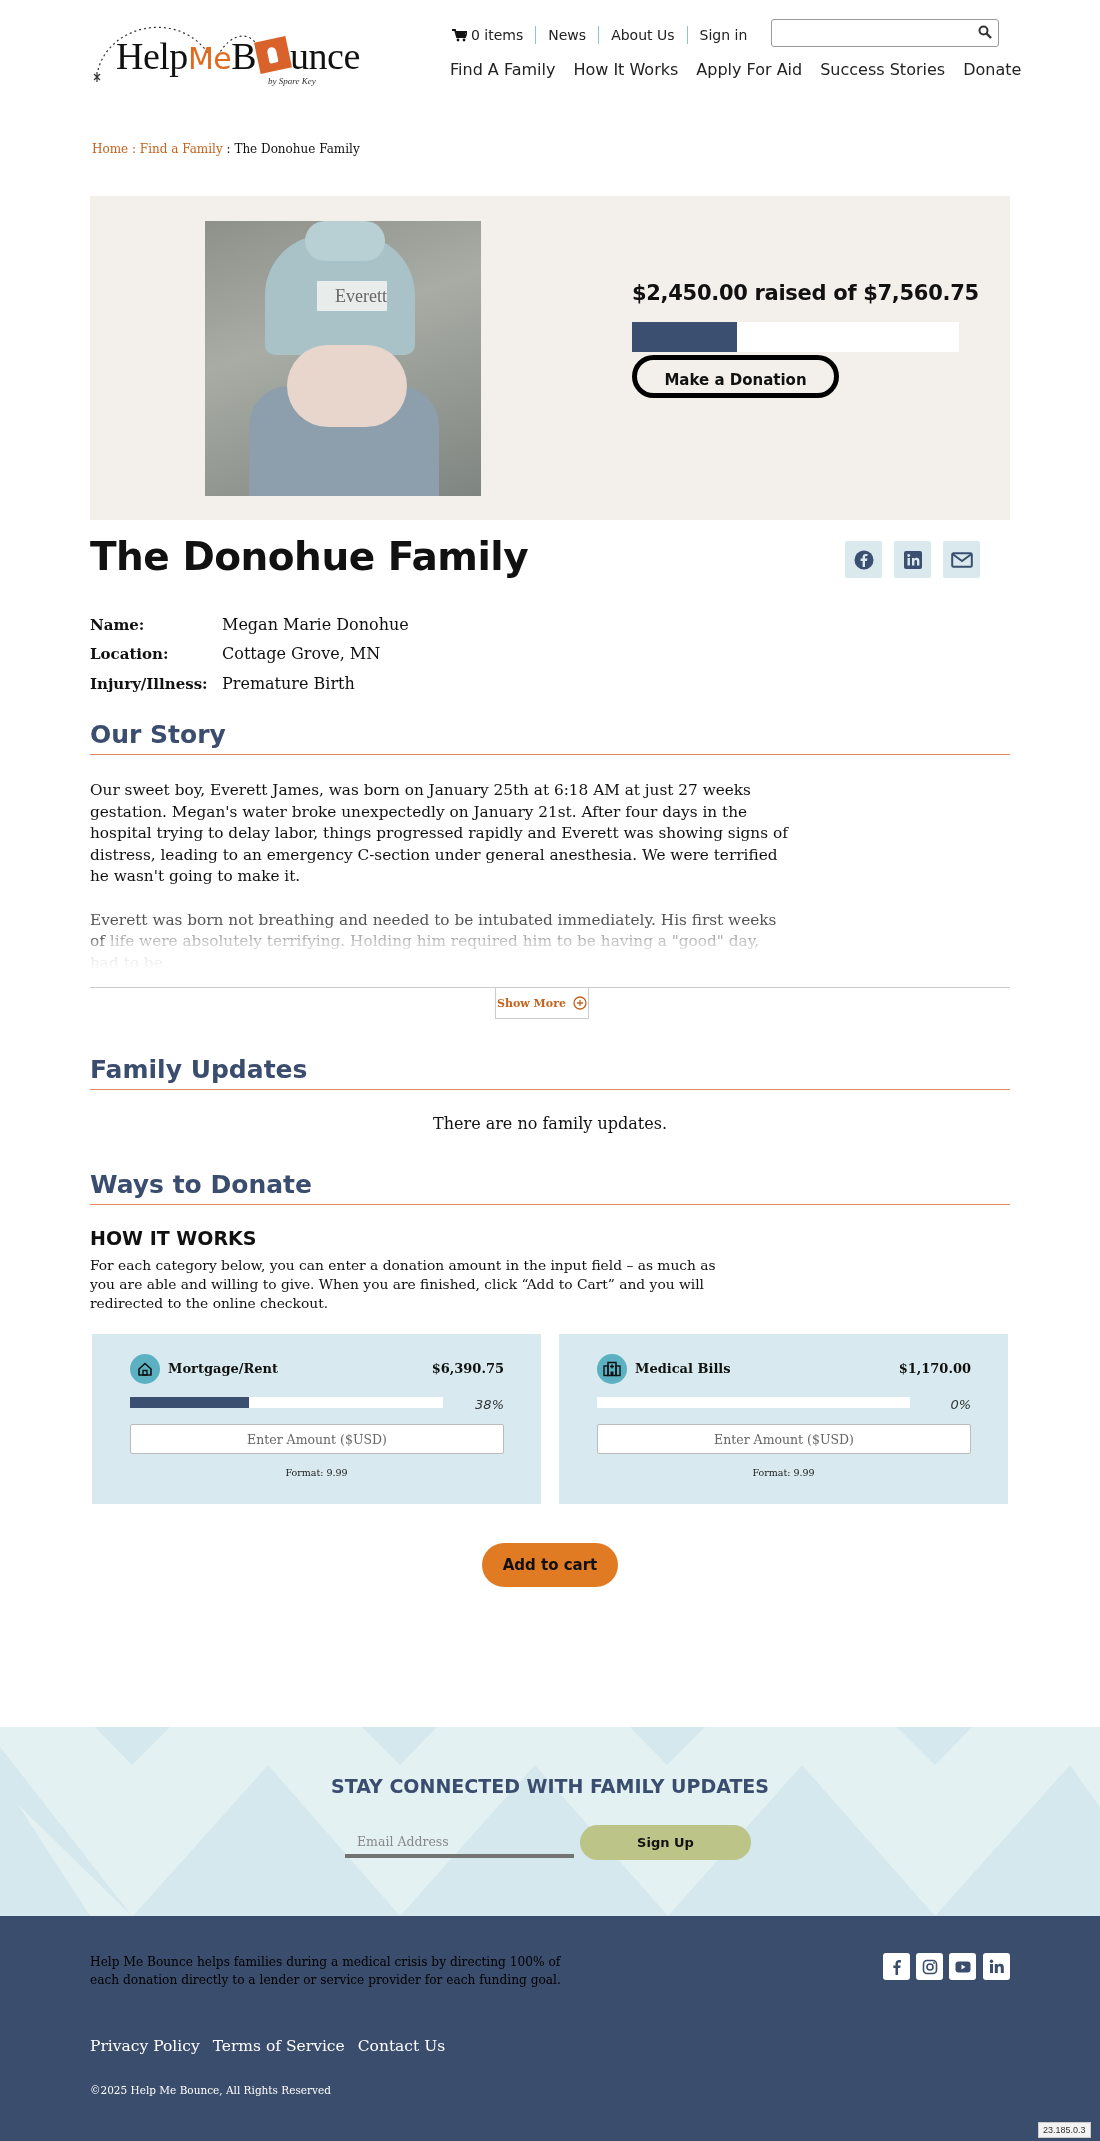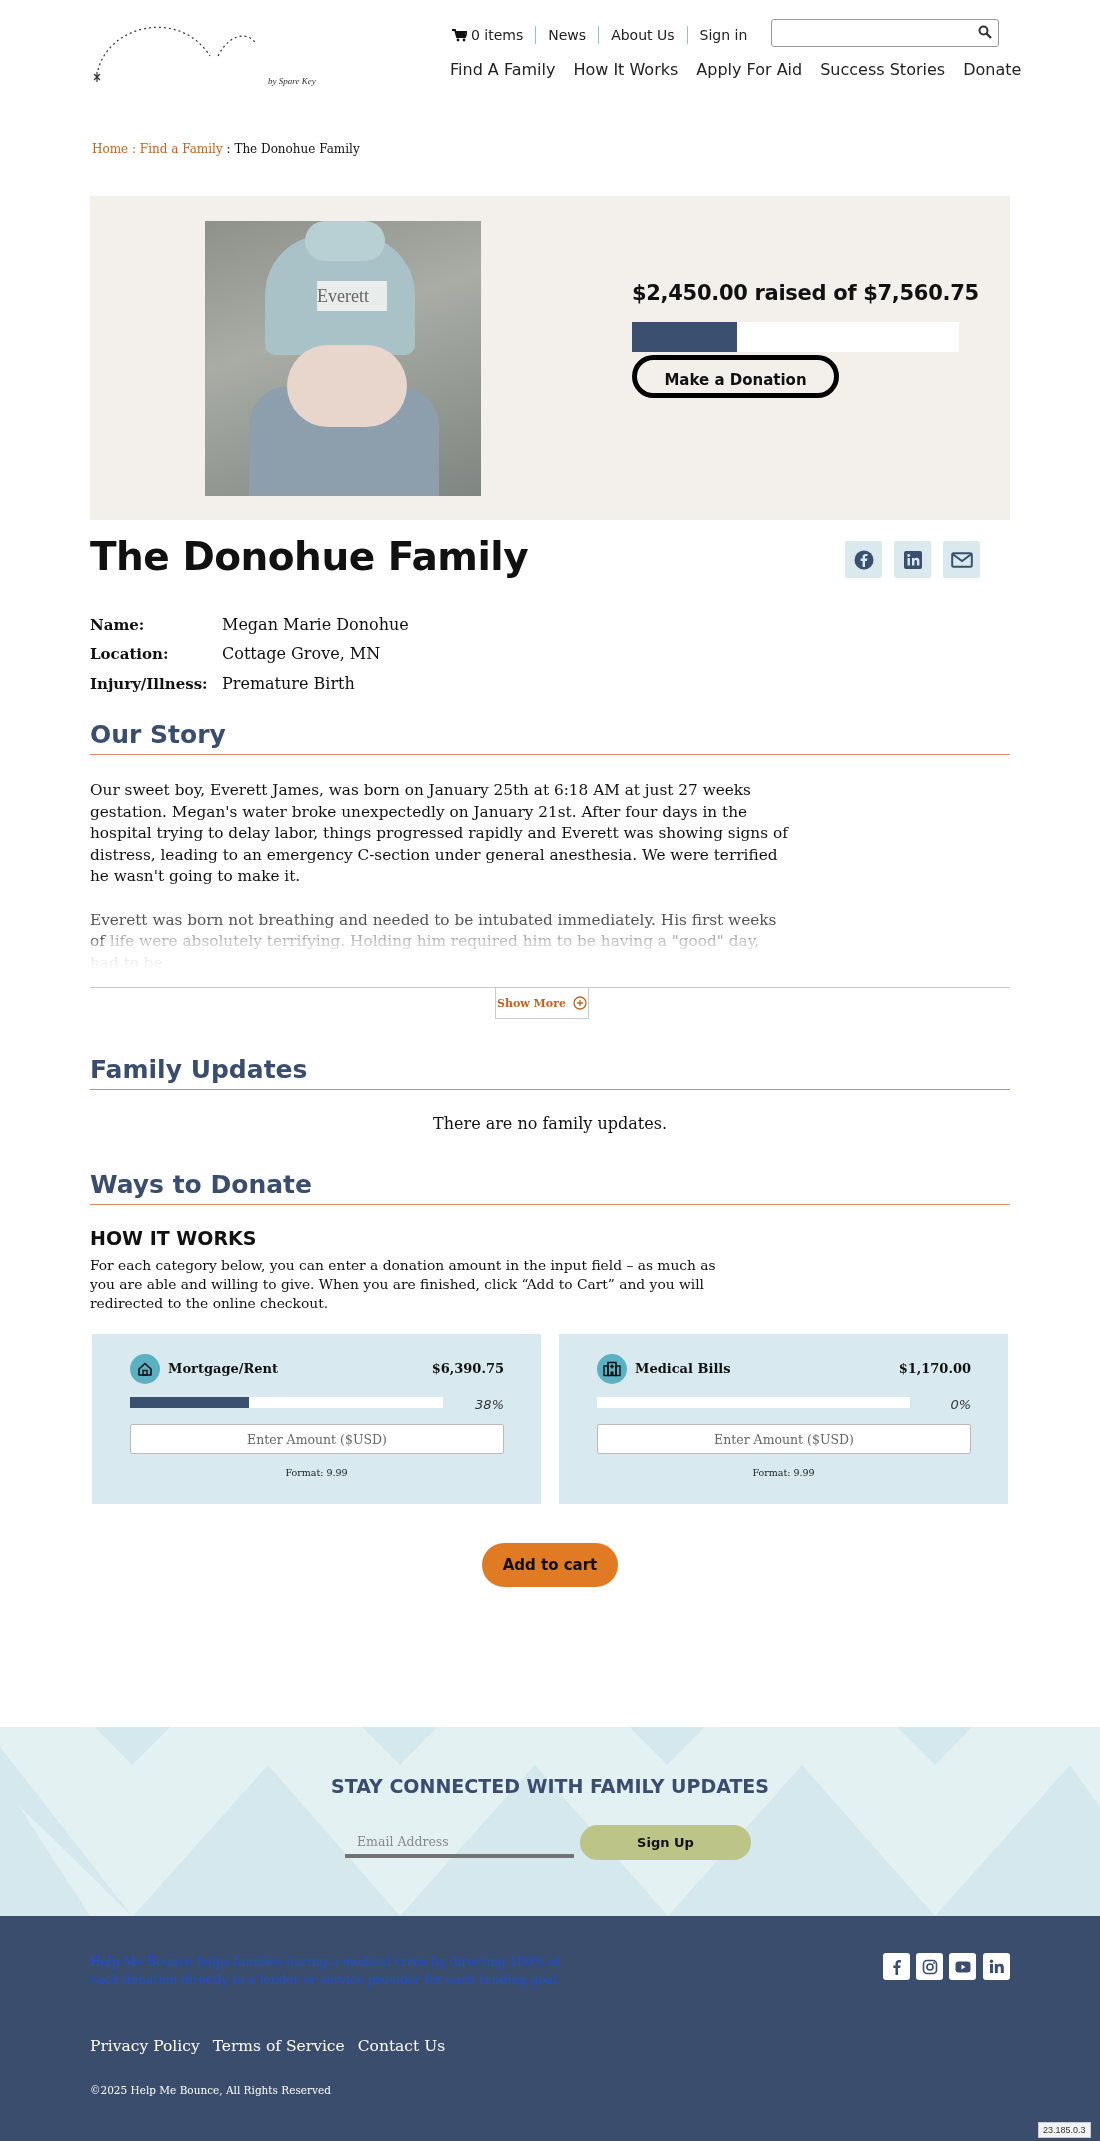--- a/index.html
+++ b/index.html
@@ -26,21 +26,21 @@
   .main-nav { top: 60px; left: 450px; display: flex; gap: 18px; font-family: "DejaVu Sans", sans-serif; font-size: 16px; color: #222; }
 
   .breadcrumb { left: 92px; top: 142px; font-size: 12px; font-family: "DejaVu Serif", serif; }
   .breadcrumb .link { color: #c4621d; }
 
   
   .hero { left: 90px; top: 196px; width: 920px; height: 324px; background: #f3efeb; }
   .photo { left: 205px; top: 221px; width: 276px; height: 275px; background: linear-gradient(160deg, #8d918a 0%, #a8aca5 40%, #7f8580 100%); overflow: hidden; }
   .photo .hat { position: absolute; left: 60px; top: 14px; width: 150px; height: 120px; background: #a9c2c8; border-radius: 60px 60px 10px 10px; }
   .photo .pom { position: absolute; left: 100px; top: 0px; width: 80px; height: 40px; background: #b8cfd3; border-radius: 40px; }
-  .photo .tag { position: absolute; left: 112px; top: 60px; width: 70px; height: 30px; background: #e8ecea; font-family: "Liberation Serif", serif; font-size: 18px; color: #666; text-align: left; line-height: 30px; }
+  .photo .tag { position: absolute; left: 112px; top: 60px; width: 70px; height: 30px; background: #e8ecea; font-family: "Liberation Serif", serif; font-size: 18px; color: #666; text-align: right; line-height: 30px; }
   .photo .face { position: absolute; left: 82px; top: 124px; width: 120px; height: 82px; background: #e8d6cc; border-radius: 50px; }
   .photo .wrap { position: absolute; left: 44px; top: 165px; width: 190px; height: 120px; background: #8d9fad; border-radius: 40px 40px 0 0; }
 
   .raised { left: 632px; top: 281px; font-family: "DejaVu Sans", sans-serif; font-weight: bold; font-size: 21px; color: #111; white-space: nowrap; letter-spacing: -0.3px; }
   .hero-bar { left: 632px; top: 322px; width: 327px; height: 30px; background: #fff; }
   .hero-bar .fill { height: 100%; background: #3b4f70; }
   .donate-btn { left: 632px; top: 355px; width: 207px; height: 43px; border: 5px solid #000000; border-radius: 22px; background: transparent; font-family: "DejaVu Sans", sans-serif; font-weight: bold; font-size: 15px; color: #111; text-align: center; line-height: 41px; }
 
   .family-title { left: 90px; top: 534px; font-family: "DejaVu Sans", sans-serif; font-weight: bold; font-size: 39px; color: #111; letter-spacing: -0.5px; }
   .share { top: 541px; width: 37px; height: 37px; background: #d9e9ee; border-radius: 2px; display: flex; align-items: center; justify-content: center; }
@@ -82,35 +82,36 @@
   
   .newsletter { left: 0; top: 1727px; width: 1100px; height: 189px; background: #e3f1f3; overflow: hidden; }
   .newsletter svg { position: absolute; left: 0; top: 0; }
   .nl-title { left: 0; width: 1100px; top: 1775px; text-align: center; font-family: "DejaVu Sans", sans-serif; font-weight: bold; font-size: 19px; color: #3a4d6e; }
   .nl-email { left: 345px; top: 1828px; width: 229px; height: 30px; border: none; border-bottom: 4px solid #737373; background: transparent; font-family: "DejaVu Serif", serif; font-size: 12.5px; padding-left: 12px; color: #333; }
   .nl-email::placeholder { color: #888; }
   .nl-btn { left: 580px; top: 1825px; width: 171px; height: 35px; border-radius: 18px; background: #bcc487; font-family: "DejaVu Sans", sans-serif; font-weight: bold; font-size: 13px; text-align: center; line-height: 35px; color: #111; }
 
   
   .footer { left: 0; top: 1916px; width: 1100px; height: 225px; background: #3b4d6d; }
-  .ft-about { left: 90px; top: 1953px; width: 480px; font-size: 12.2px; line-height: 18px; color: #1d4ed8; }
+  .ft-about { left: 90px; top: 1953px; width: 480px; font-size: 12.2px; line-height: 18px; color: #000000; }
   .ft-social { top: 1953px; width: 27px; height: 27px; background: #fff; border-radius: 3px; display: flex; align-items: center; justify-content: center; }
   .ft-links { left: 90px; top: 2037px; display: flex; gap: 13px; font-size: 15.5px; color: #fff; }
   .ft-copy { left: 90px; top: 2084px; font-size: 10.5px; color: #fff; }
   .version { left: 1038px; top: 2122px; padding: 2px 4px; background: #f3f3f3; border: 1px solid #ccc; font-family: "Liberation Sans", sans-serif; font-size: 9px; color: #333; }
 </style>
 </head>
 <body>
 
 <div class="abs logo">
   <svg class="logo-dots" width="260" height="90">
     <path d="M8 56 C 20 10, 90 -5, 120 42" fill="none" stroke="#333" stroke-width="1.2" stroke-dasharray="2,3"></path>
     <path d="M128 42 C 140 18, 160 18, 166 30" fill="none" stroke="#333" stroke-width="1.2" stroke-dasharray="2,3"></path>
     <path d="M4 60 l6 6 M10 60 l-6 6 M7 58 v10" stroke="#333" stroke-width="1.2"></path>
   </svg>
+  <div class="logo-text"><span>Help</span><span class="me">Me</span><span>B</span><span class="logo-house"></span><span>unce</span></div>
   <div class="logo-by">by Spare Key</div>
 </div>
 
 <div class="abs util-nav">
   <span class="item">
     <svg class="cart-icon" width="15" height="13" viewBox="0 0 15 13">
         <path d="M0 1h3l2 7h8l2-5H4" fill="none" stroke="#111" stroke-width="1.8"></path>
         <rect x="5" y="3" width="8" height="4" fill="#111"></rect>
         <circle cx="6" cy="11" r="1.4" fill="#111"></circle>
         <circle cx="12" cy="11" r="1.4" fill="#111"></circle>

